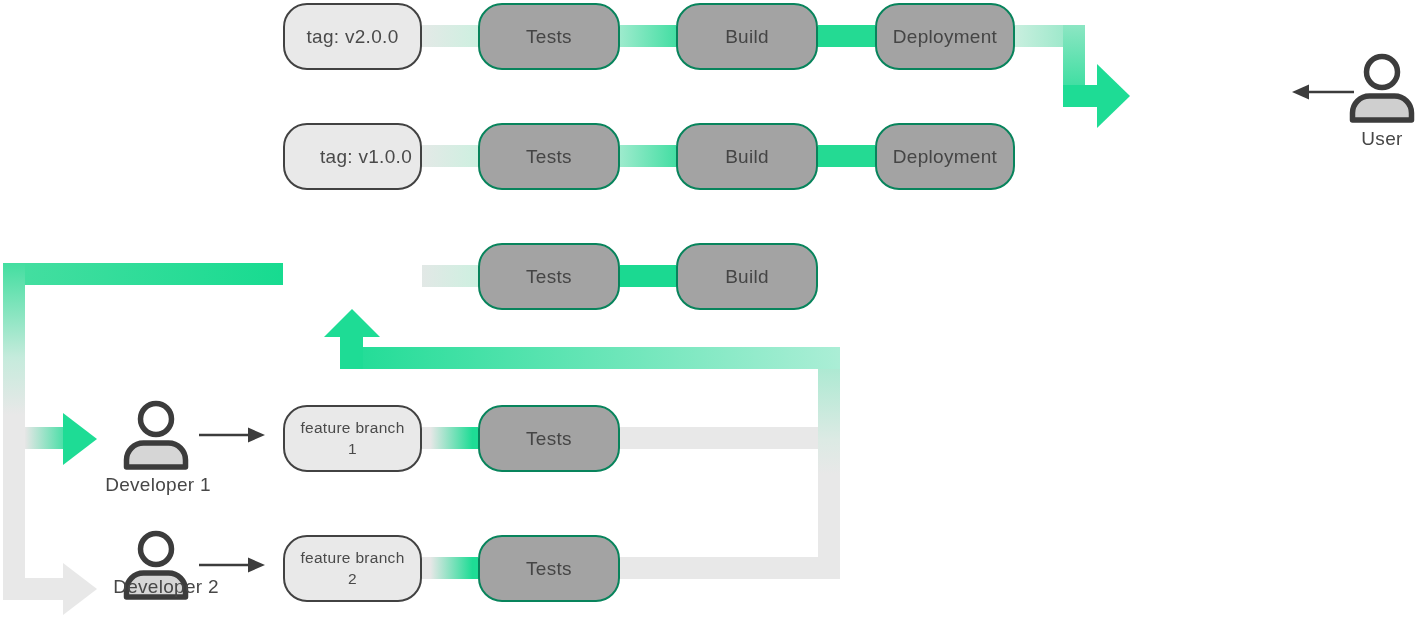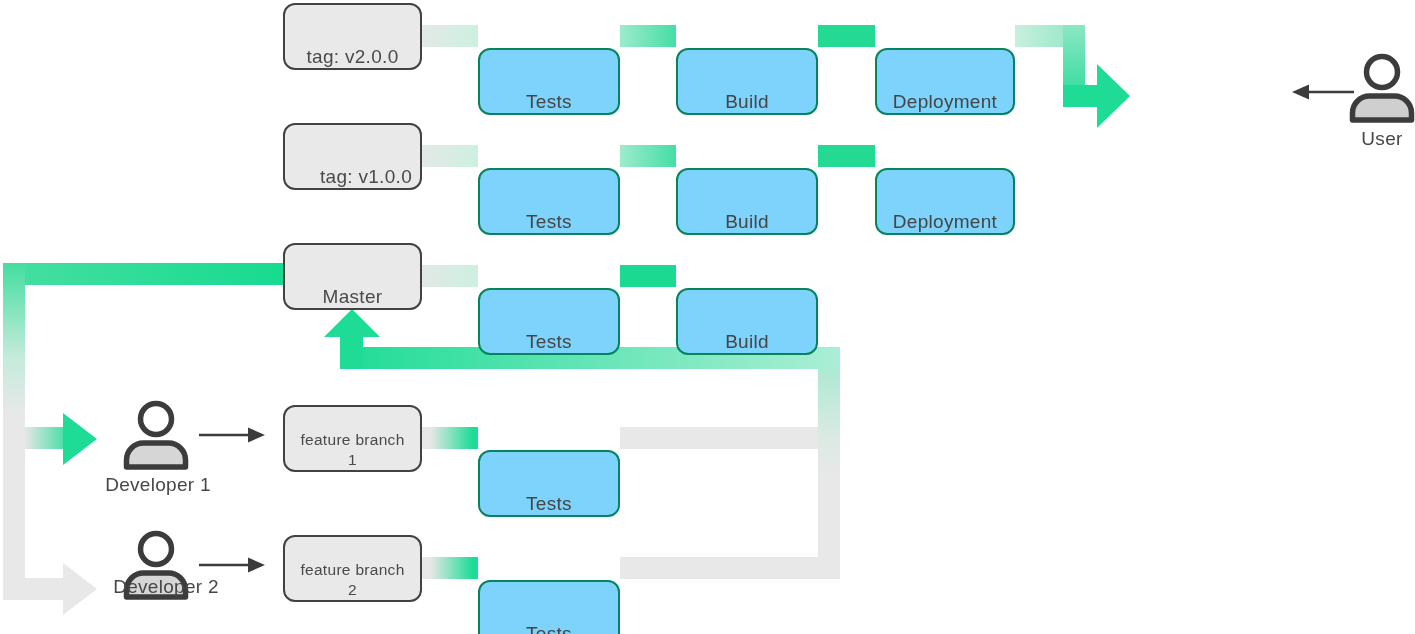--- a/index.html
+++ b/index.html
@@ -7,30 +7,30 @@
     position:relative;
     width:1415px;height:634px;
     background:#ffffff;
     font-family:"Liberation Sans", sans-serif;
     overflow:hidden;
   }
   
   .box{
     position:absolute;
     box-sizing:border-box;
-    border-radius:12px;
-    display:flex;align-items:flex-end;justify-content:center;
+    border-radius:24px;
+    display:flex;align-items:center;justify-content:center;
     text-align:center;
     font-size:19px;
     letter-spacing:.3px;
     color:#4a4a4a;
     z-index:3;
   }
   .gbox{background:#e9e9e9;border:2.5px solid #424242;}
-  .mbox{background:#7dd3fc;border:2.5px solid #08845c;color:#454545;margin-top:45px;}
+  .mbox{background:#a3a3a3;border:2.5px solid #08845c;color:#454545;}
   .feature{font-size:15.5px;line-height:1.3;}
   
   .pipe{position:absolute;z-index:1;}
   
   .tri{position:absolute;width:0;height:0;z-index:1;}
   
   .ellipse{
     position:absolute;
     left:1128px;top:61px;width:162px;height:72px;
     background:#f8404d;border:2.5px solid #d62c3e;border-radius:50%;
@@ -118,23 +118,20 @@
   <div class="box mbox" style="left:478px;top:123px;width:142px;height:67px;">
     <span>Tests</span>
   </div>
   <div class="box mbox" style="left:676px;top:123px;width:142px;height:67px;">
     <span>Build</span>
   </div>
   <div class="box mbox" style="left:875px;top:123px;width:140px;height:67px;">
     <span>Deployment</span>
   </div>
 
-  <div class="box gbox" style="left:283px;top:243px;width:139px;height:67px;">
-    <span>Master</span>
-  </div>
   <div class="box mbox" style="left:478px;top:243px;width:142px;height:67px;">
     <span>Tests</span>
   </div>
   <div class="box mbox" style="left:676px;top:243px;width:142px;height:67px;">
     <span>Build</span>
   </div>
 
   <div class="box gbox feature" style="left:283px;top:405px;width:139px;height:67px;">
     <span>
       <span>feature branch</span><br>

